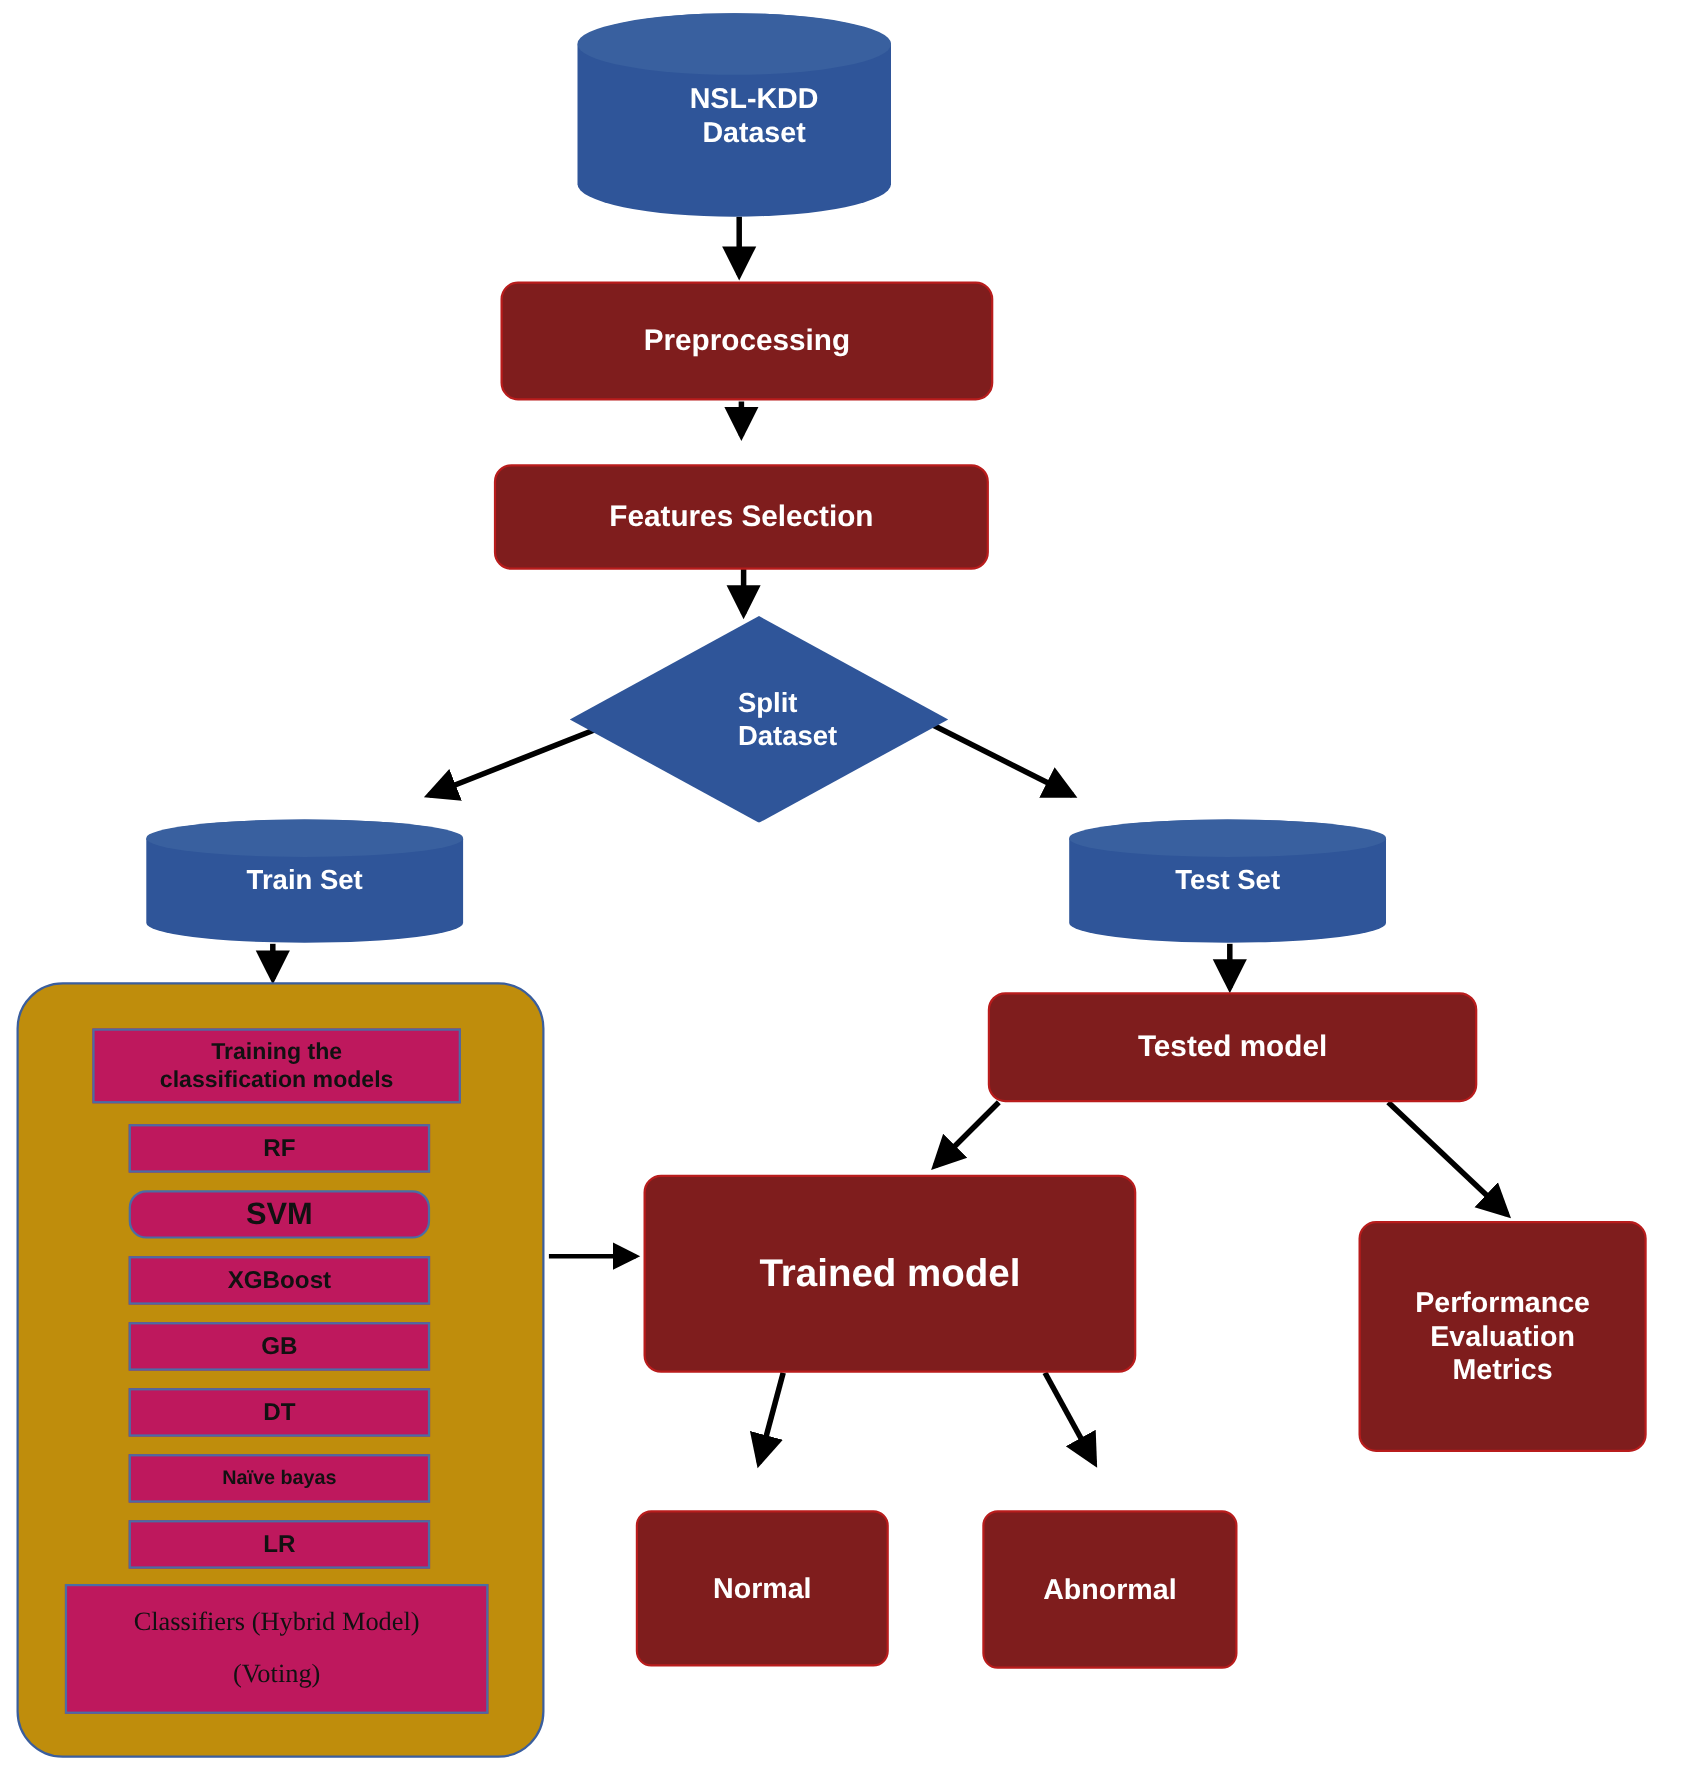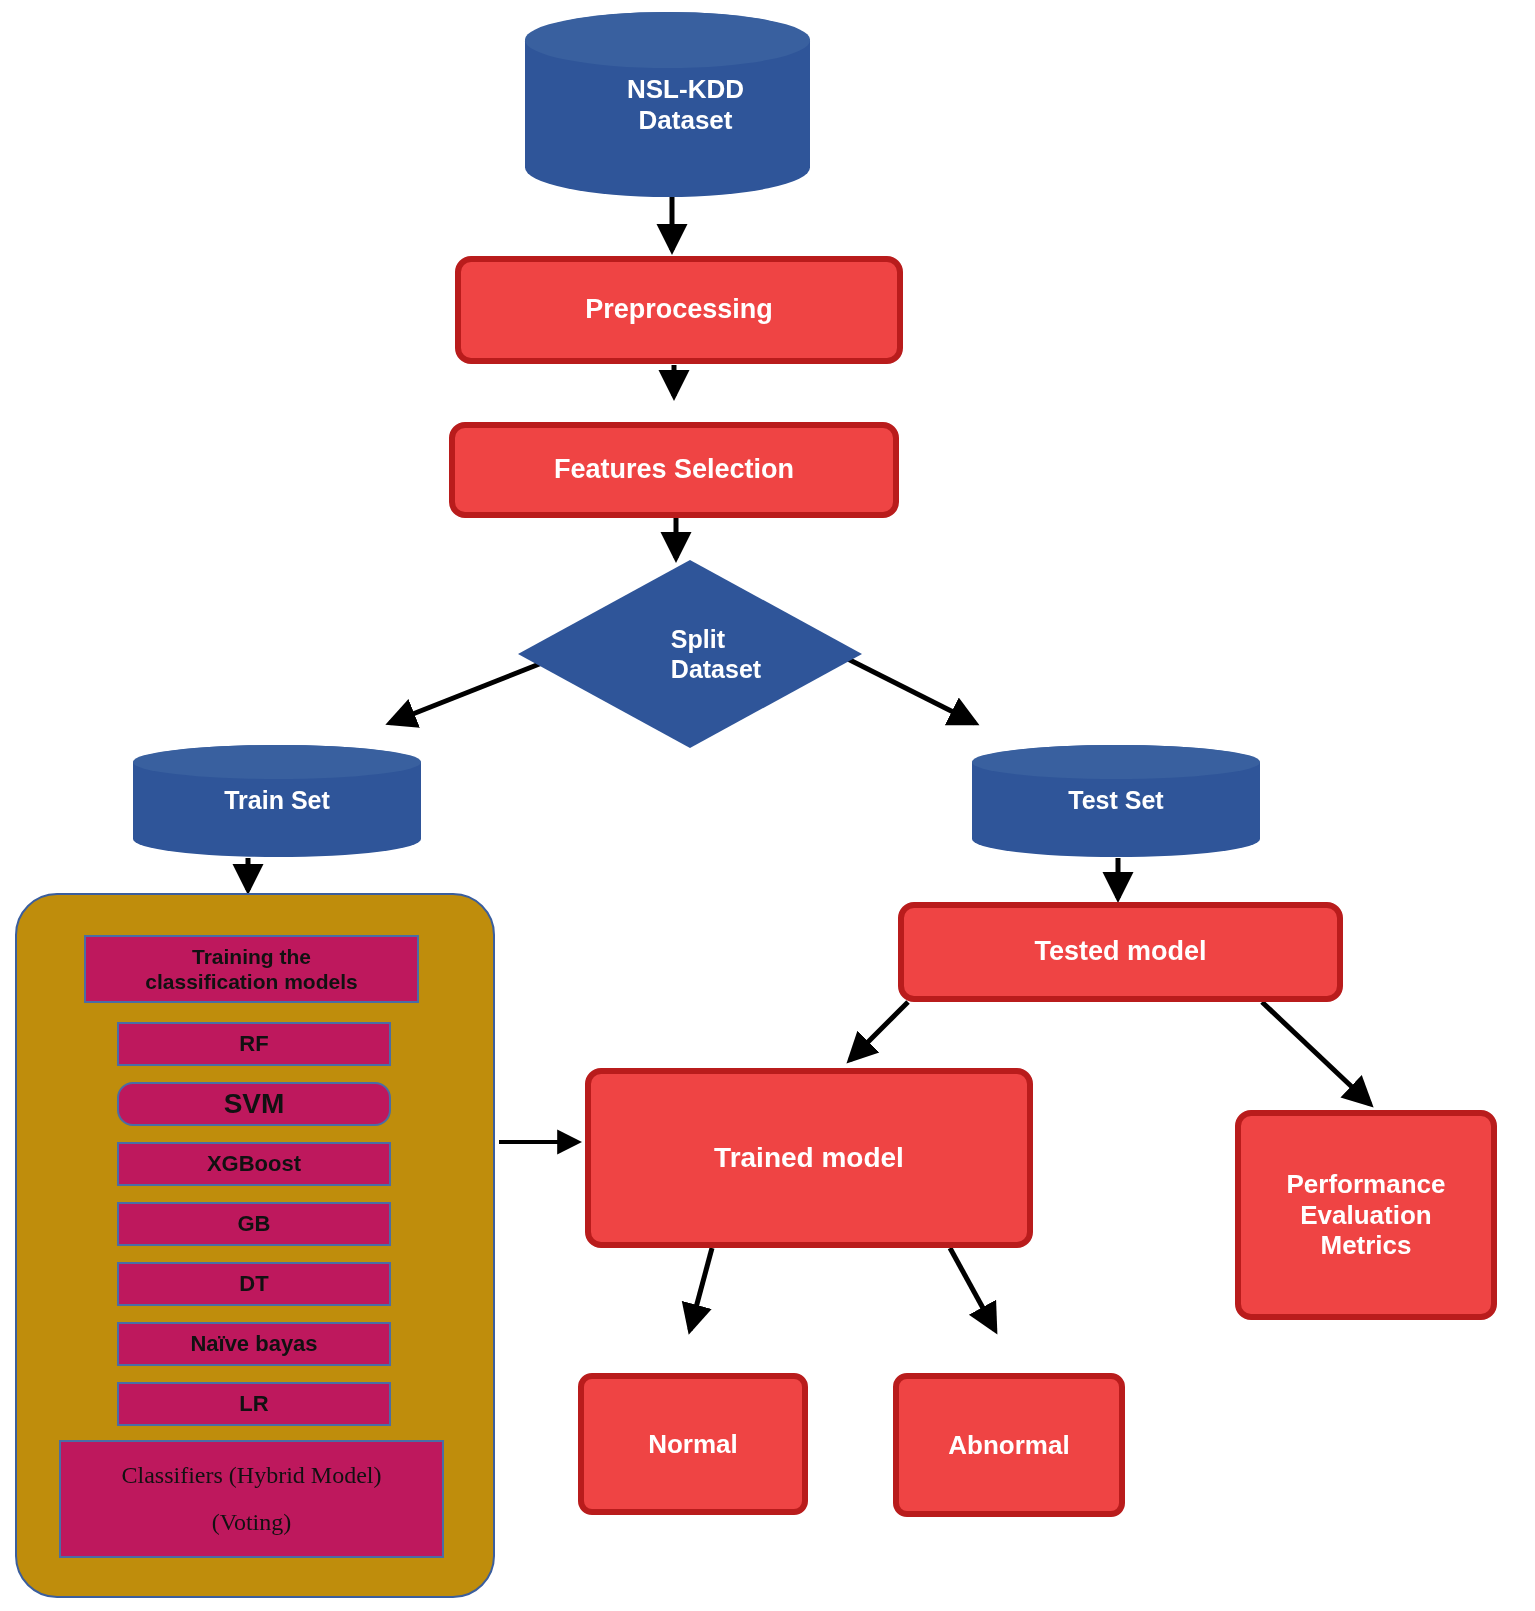--- a/index.html
+++ b/index.html
@@ -29,22 +29,22 @@
     position: absolute;
     box-sizing: border-box;
     display: flex;
     align-items: center;
     justify-content: center;
     text-align: center;
     line-height: 1.18;
   }
   
   .gold {
-    background: #ef4444;
-    border: 6px solid #b91c1c;
+    background: #7f1d1d;
+    border: 2px solid #b91c1c;
     border-radius: 16px;
     color: #ffffff;
     font-weight: bold;
   }
   .gold.small-radius { border-radius: 14px; }
   
   .cylinder {
     color: #ffffff;
     font-weight: bold;
     background: transparent;
@@ -220,38 +220,38 @@
     </div>
     <div class="white-box" style="left:100px; top:247px; width:274px; height:44px; font-size:22px;">
       <span>XGBoost</span>
     </div>
     <div class="white-box" style="left:100px; top:307px; width:274px; height:44px; font-size:22px;">
       <span>GB</span>
     </div>
     <div class="white-box" style="left:100px; top:367px; width:274px; height:44px; font-size:22px;">
       <span>DT</span>
     </div>
-    <div class="white-box" style="left:100px; top:427px; width:274px; height:44px; font-size:22px;">
+    <div class="white-box" style="left:100px; top:427px; width:274px; height:44px; font-size:18px;">
       <span>Naïve bayas</span>
     </div>
     <div class="white-box" style="left:100px; top:487px; width:274px; height:44px; font-size:22px;">
       <span>LR</span>
     </div>
 
     <div class="white-box serif" style="left:42px; top:545px; width:385px; height:118px; font-size:24px;">
       <span class="serif-line">Classifiers (Hybrid Model)</span>
       <span class="serif-line">(Voting)</span>
     </div>
   </div>
 
   <div class="node gold" style="left:898px; top:902px; width:445px; height:100px; font-size:27px;">
     <span>Tested model</span>
   </div>
 
-  <div class="node gold" style="left:585px; top:1068px; width:448px; height:180px; font-size:28px;">
+  <div class="node gold" style="left:585px; top:1068px; width:448px; height:180px; font-size:35px;">
     <span>Trained model</span>
   </div>
 
   <div class="node gold" style="left:1235px; top:1110px; width:262px; height:210px; font-size:26px;">
     <span>
       <span>Performance</span><br>
       <span>Evaluation</span><br>
       <span>Metrics</span>
     </span>
   </div>

